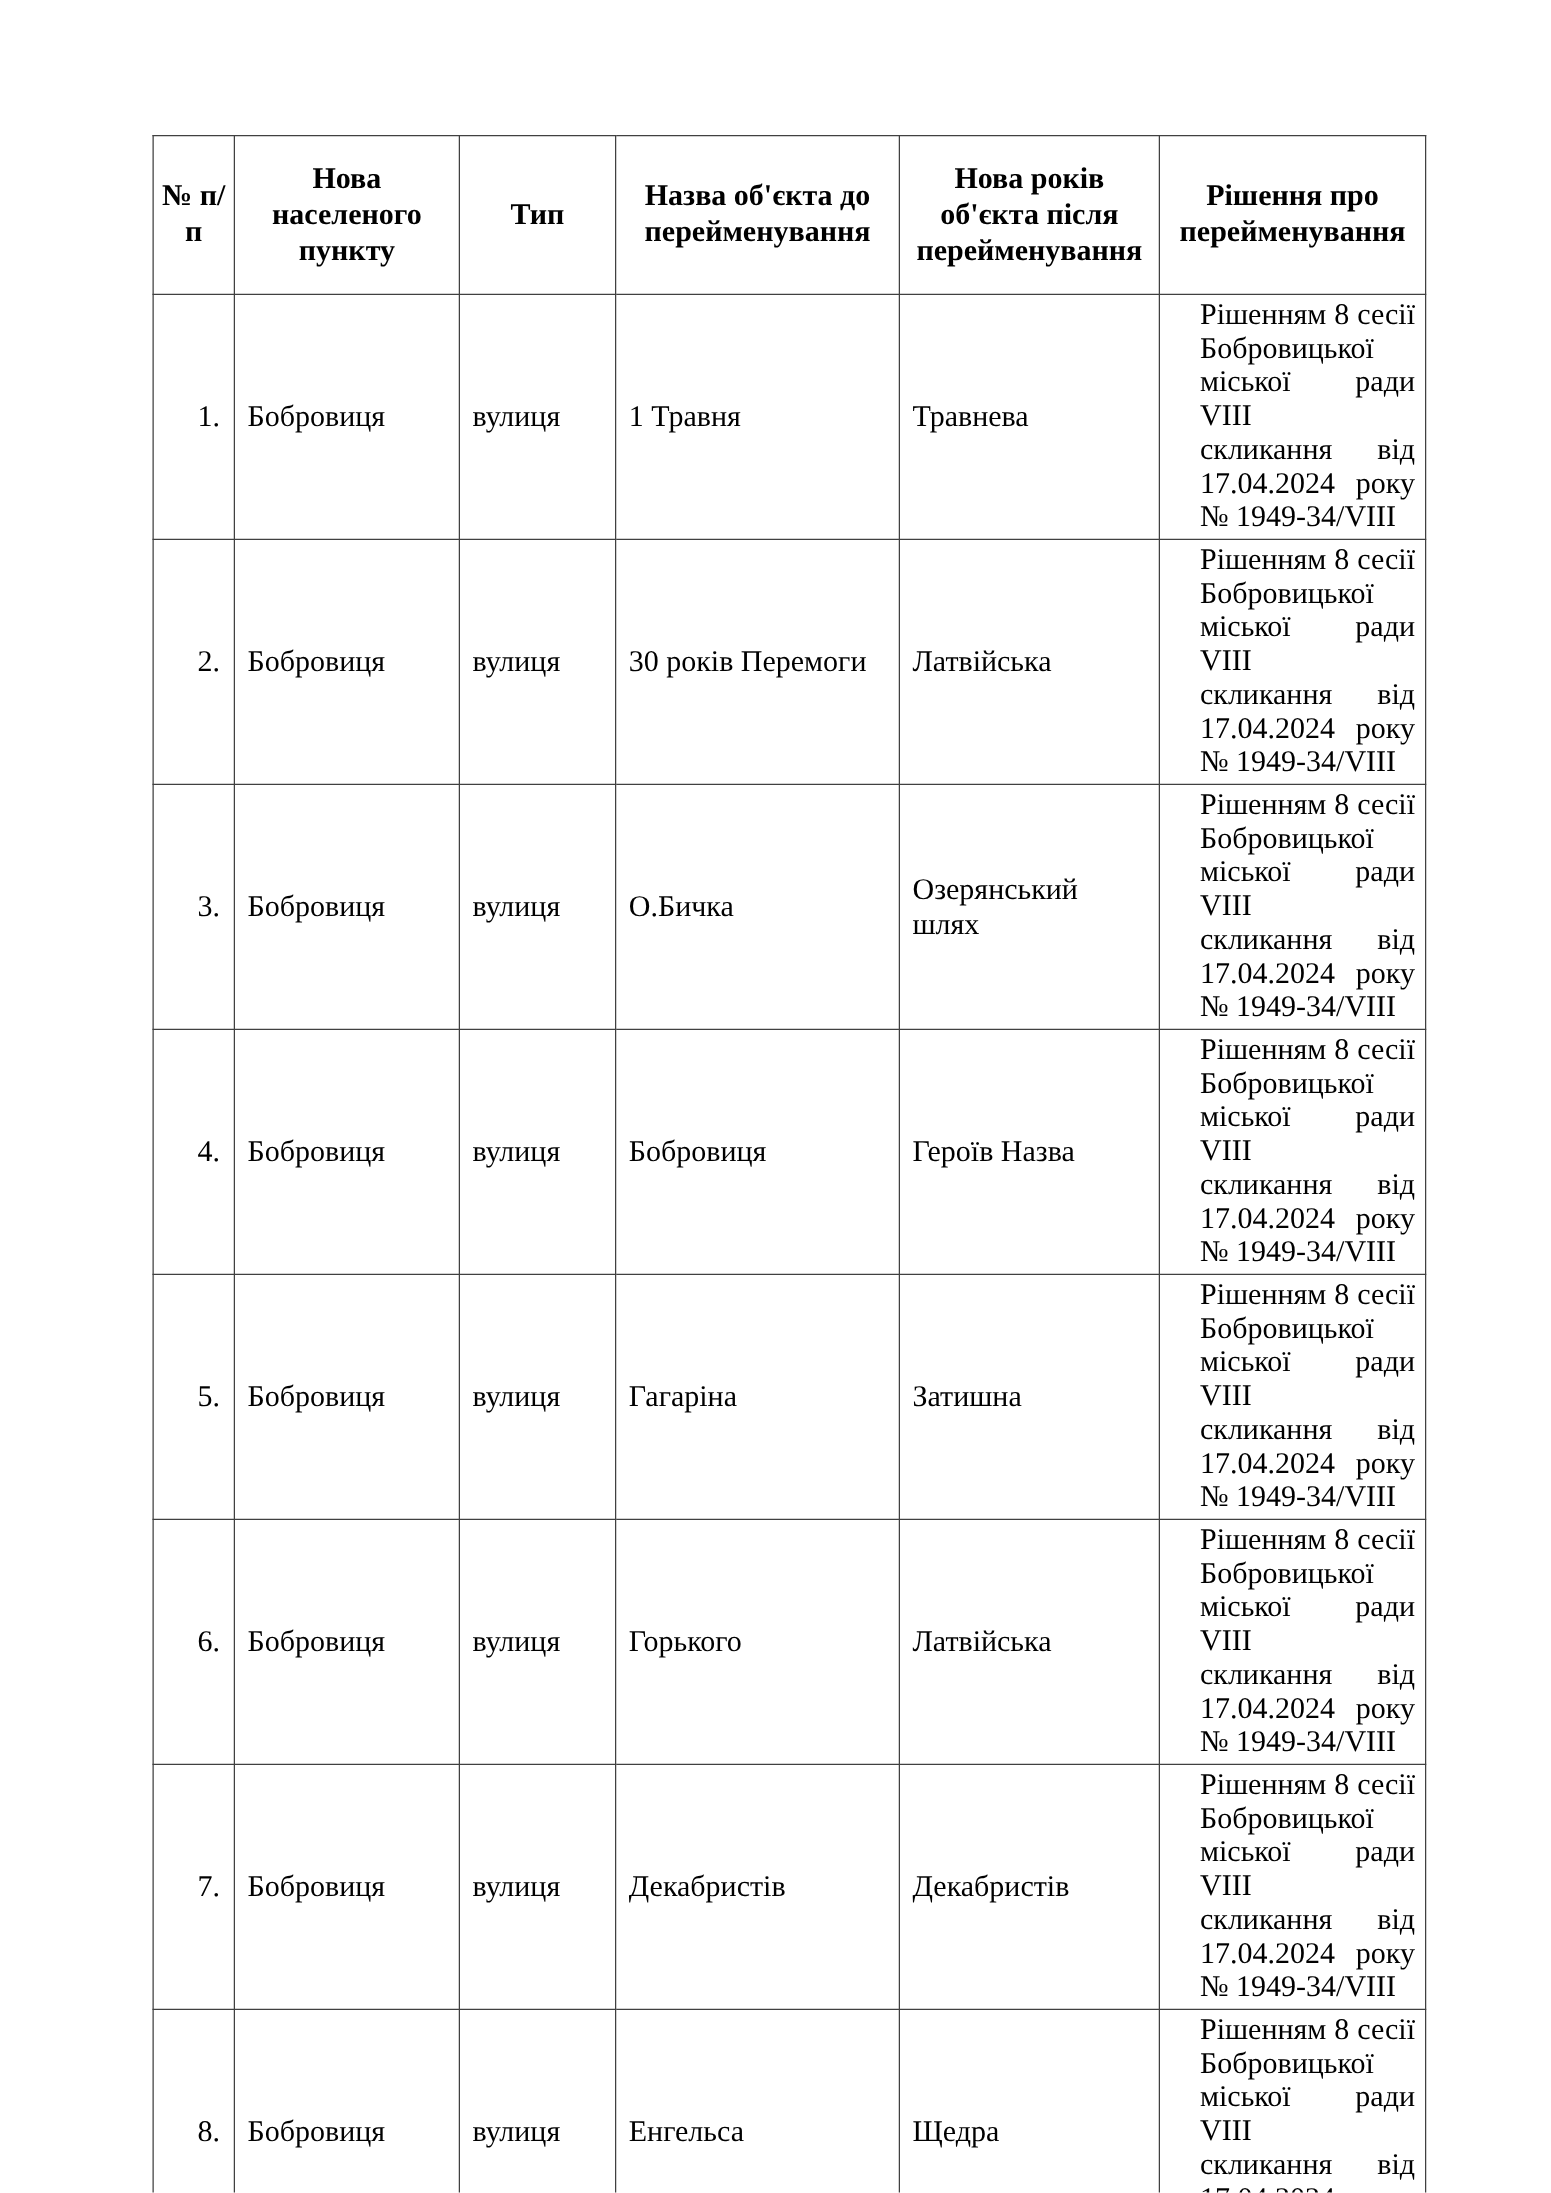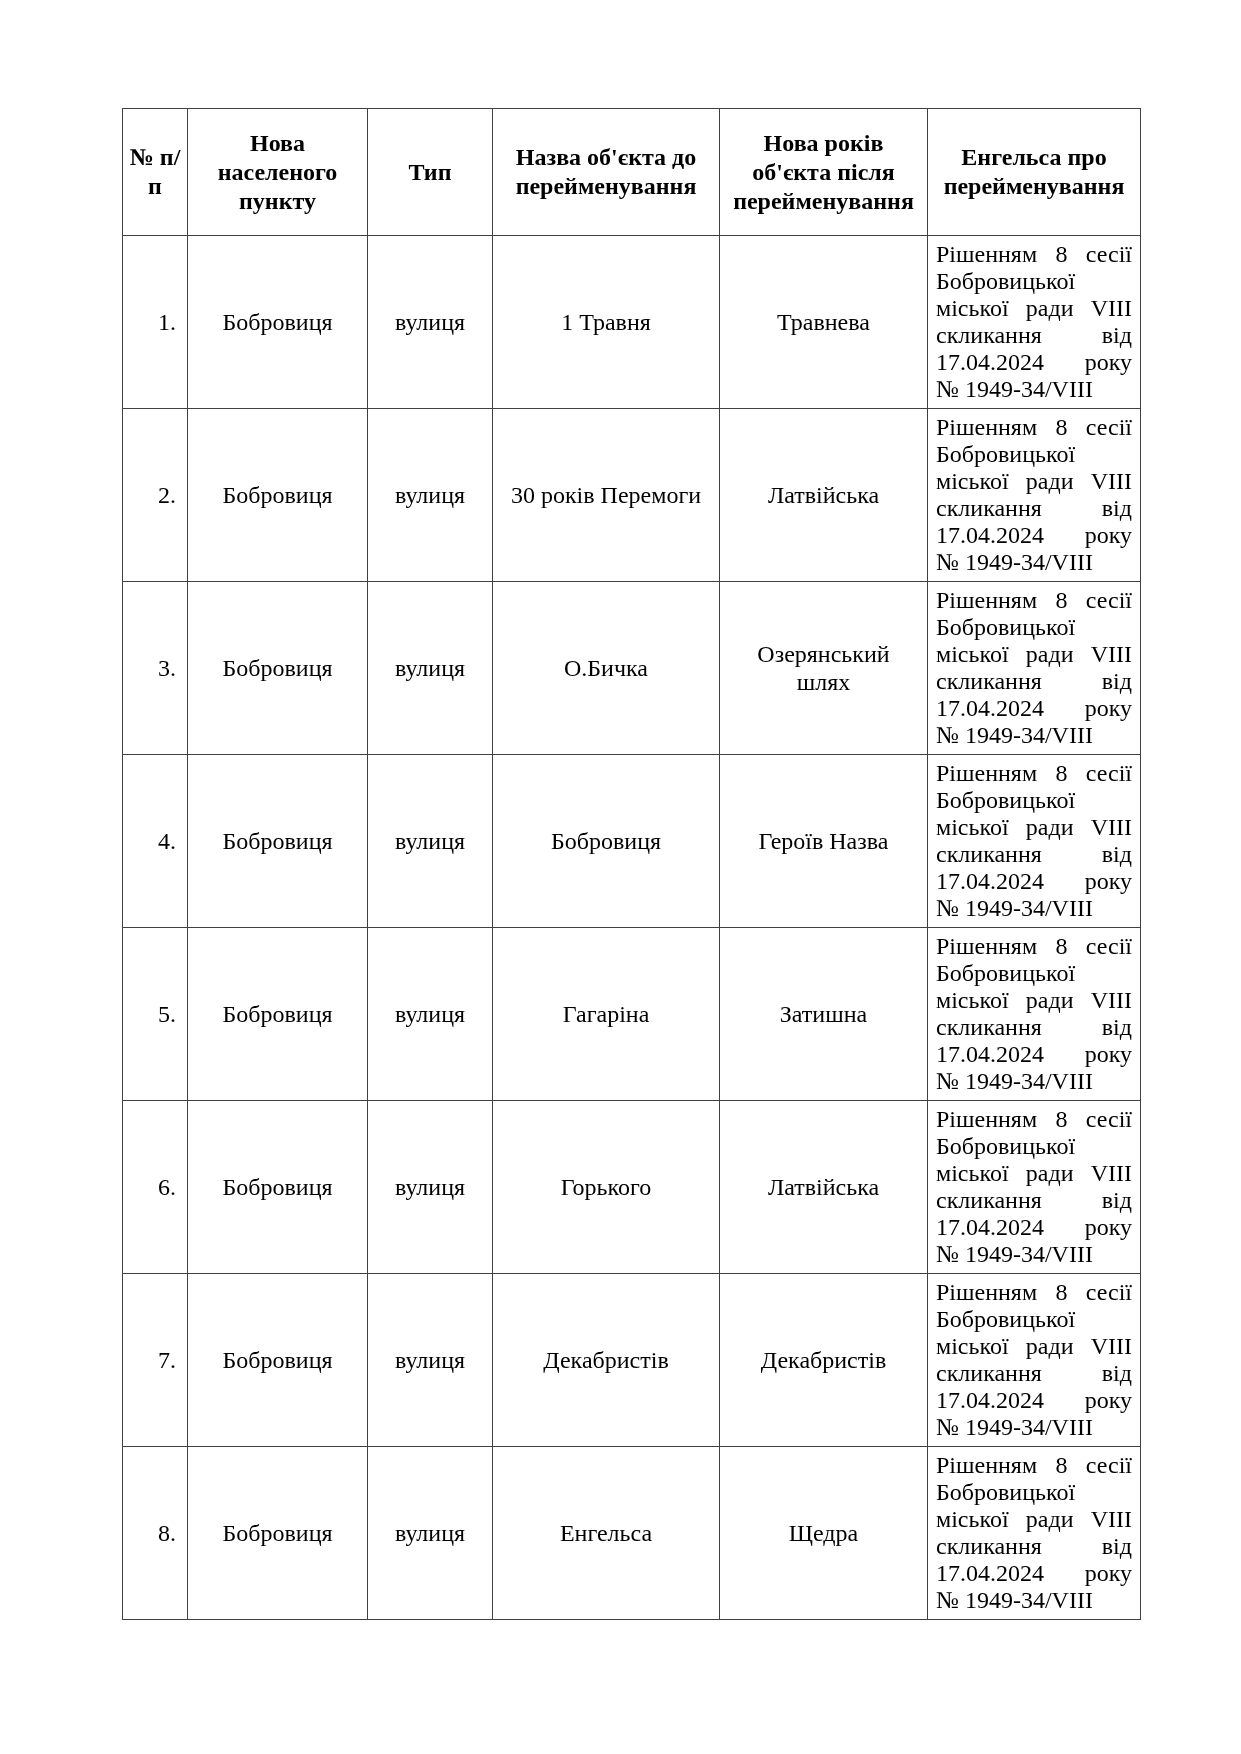--- a/index.html
+++ b/index.html
@@ -39,31 +39,31 @@
     text-align: center;
     line-height: 29px;
     padding: 2px 6px;
   }
   td { line-height: 28px; }
   td.col-num {
     text-align: right;
     padding-right: 11px;
   }
   td.col-center {
-    text-align: center;
     padding: 2px 10px;
   }
   td.col-decision {
     padding: 3px 8px;
     line-height: 27px;
   }
   .decision-line {
     display: block;
     text-align: justify;
     text-align-last: justify;
+    margin-left: 24px;
   }
   .decision-line:last-child {
     text-align-last: left;
   }
 </style>
 </head>
 <body>
 
 <div class="page">
   <table class="rename-table">
@@ -75,21 +75,21 @@
       <col style="width:208px">
       <col style="width:213px">
     </colgroup>
     <thead>
       <tr>
         <th>№ п/п</th>
         <th>Нова населеного пункту</th>
         <th>Тип</th>
         <th>Назва об'єкта до перейменування</th>
         <th>Нова років об'єкта після перейменування</th>
-        <th>Енгельса про перейменування</th>
+        <th>Рішення про перейменування</th>
       </tr>
     </thead>
     <tbody id="table-body">
         <tr>
           <td class="col-num">1.</td>
           <td class="col-center">Бобровиця</td>
           <td class="col-center">вулиця</td>
           <td class="col-center">1 Травня</td>
           <td class="col-center">Травнева</td>
           <td class="col-decision">

